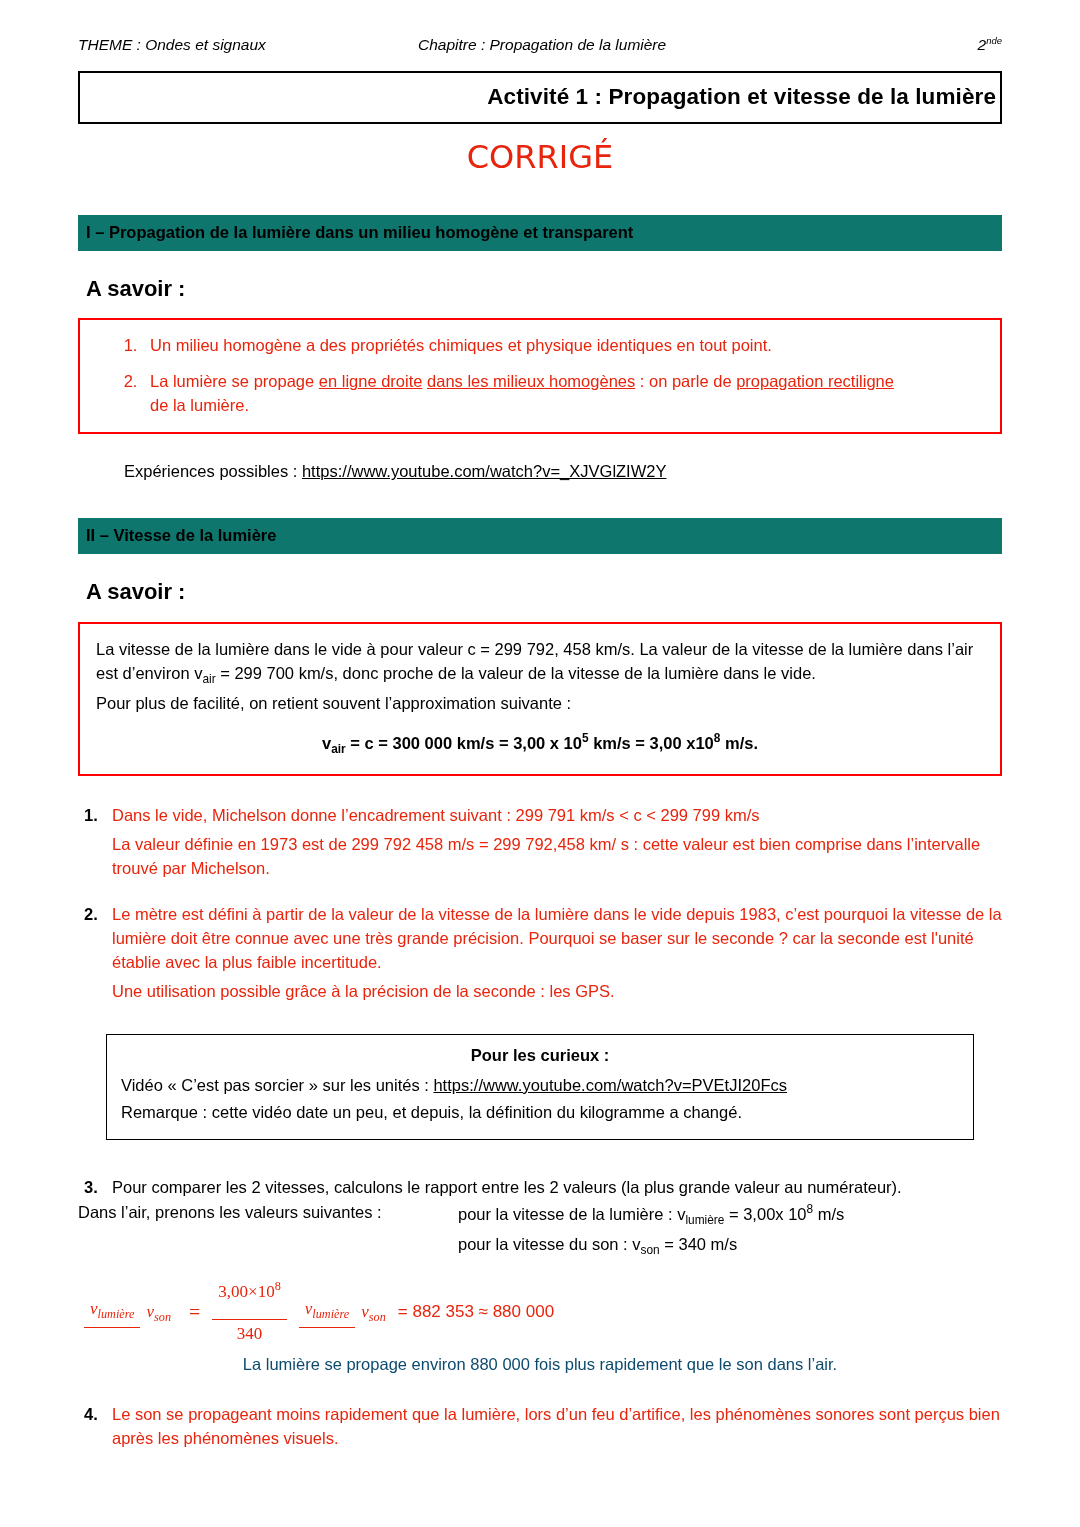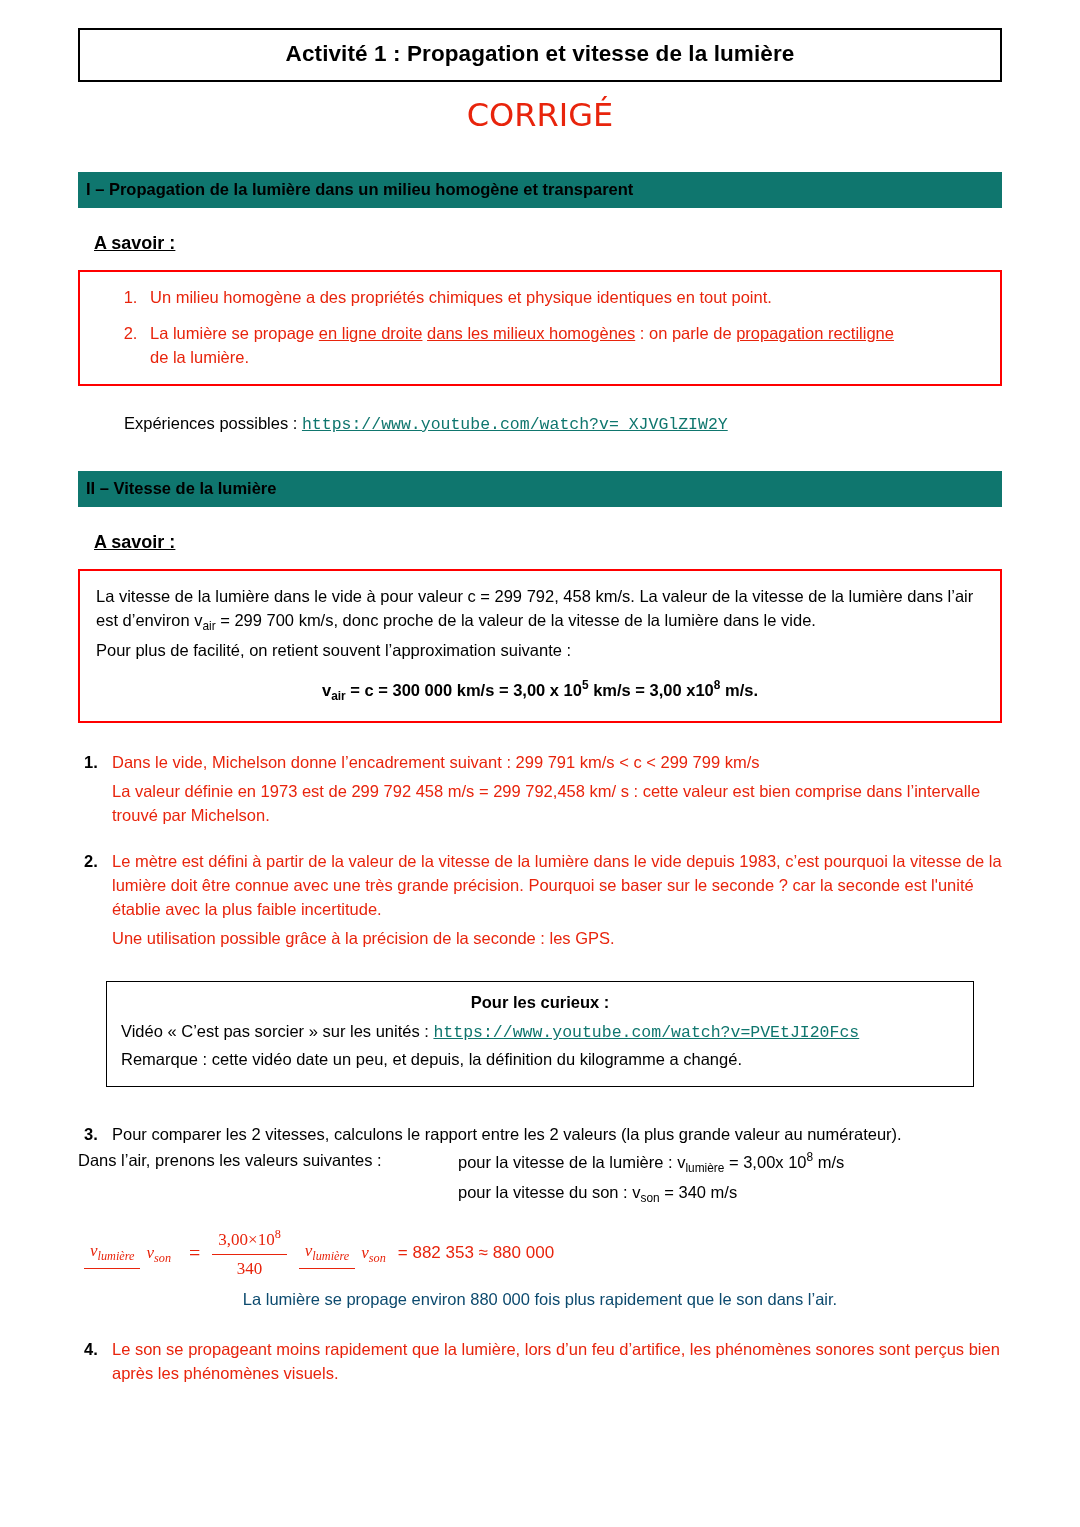--- a/index.html
+++ b/index.html
@@ -31,21 +31,21 @@
     margin: 6px 0 14px 0;
   }
   .doc-header .theme { width: 330px; }
   .doc-header .chapitre { flex: 1; text-align: left; padding-left: 10px;}
   .doc-header .level { width: 120px; text-align: right; font-style: italic; }
   .level sup { font-size: 9.5px; }
 
   
   .title-box {
     border: 2.2px solid #000;
-    text-align: center;
+    text-align: right;
     font-weight: bold;
     font-size: 22.5px;
     padding: 8px 4px 9px 4px;
     letter-spacing: 0.1px;
   }
   .corrige {
     text-align: center;
     color: #e8240c;
     font-size: 32px;
     margin: 10px 0 0 0;
@@ -56,23 +56,22 @@
   
   .section-bar {
     background: #0f766e;
     font-weight: bold;
     font-size: 16.5px;
     padding: 6px 10px 6px 8px;
     margin-top: 34px;
   }
   .a-savoir {
     font-weight: bold;
-    text-decoration: underline;
-    margin: 22px 0 14px 16px;
-    font-size: 18px;
+    margin: 22px 0 14px 8px;
+    font-size: 22px;
   }
 
   
   .red-box {
     border: 2.6px solid #ff0000;
     padding: 14px 16px 14px 16px;
   }
   ol.red-list {
     margin: 0;
     padding-left: 46px;
@@ -82,21 +81,21 @@
     margin: 0 0 12px 0;
     padding-left: 8px;
   }
   ol.red-list li:last-child { margin-bottom: 0; }
   .u { text-decoration: underline; }
 
   .exp-line {
     margin: 26px 0 0 46px;
     font-size: 16.5px;
   }
-  .link { color: #0f766e; font-family: Liberation Mono, monospace; }
+  .link { color: #000000; }
 
   .kbox p { margin: 0 0 12px 0; }
   .kbox p.tight { margin-bottom: 4px; }
   .kbox .formula {
     text-align: center;
     font-weight: bold;
     margin: 14px 0 2px 0;
     font-size: 16.5px;
   }
   sub { font-size: 0.72em; }
@@ -163,30 +162,35 @@
   }
   .frac .bot { padding: 2px 6px 0 6px; }
   .eq { font-size: 20px; margin: 0 6px; }
   .frac-plain {
     display: inline-flex;
     flex-direction: column;
     align-items: center;
     margin: 0 6px;
     font-size: 17px;
   }
-  .frac-plain .top { padding: 0 6px 2px 6px; border-bottom: 1.4px solid #e8240c; font-style: normal;}
+  .frac-plain .top { padding: 0 6px 15px 6px; border-bottom: 1.4px solid #e8240c; font-style: normal;}
   .frac-plain .bot { padding: 2px 6px 0 6px; font-style: normal;}
   .result { font-size: 17px; font-family: "Liberation Sans", sans-serif; }
   .note-red { color: #0c4a6e; margin: 2px 0 0 0; text-align: center; }
 </style>
 </head>
 <body>
 
 <div class="page">
 
+  <div class="doc-header">
+    <div class="theme">THEME : Ondes et signaux</div>
+    <div class="chapitre">Chapitre : Propagation de la lumière</div>
+    <div class="level"><span>2</span><sup>nde</sup></div>
+  </div>
 
   <div class="title-box">Activité 1 : Propagation et vitesse de la lumière</div>
   <div class="corrige">CORRIGÉ</div>
 
   <div class="section-bar">I – Propagation de la lumière dans un milieu homogène et transparent</div>
   <div class="a-savoir">A savoir :</div>
 
   <div class="red-box">
     <ol class="red-list">
       <li><span>Un milieu homogène a des propriétés chimiques et physique identiques en tout point.</span></li>

